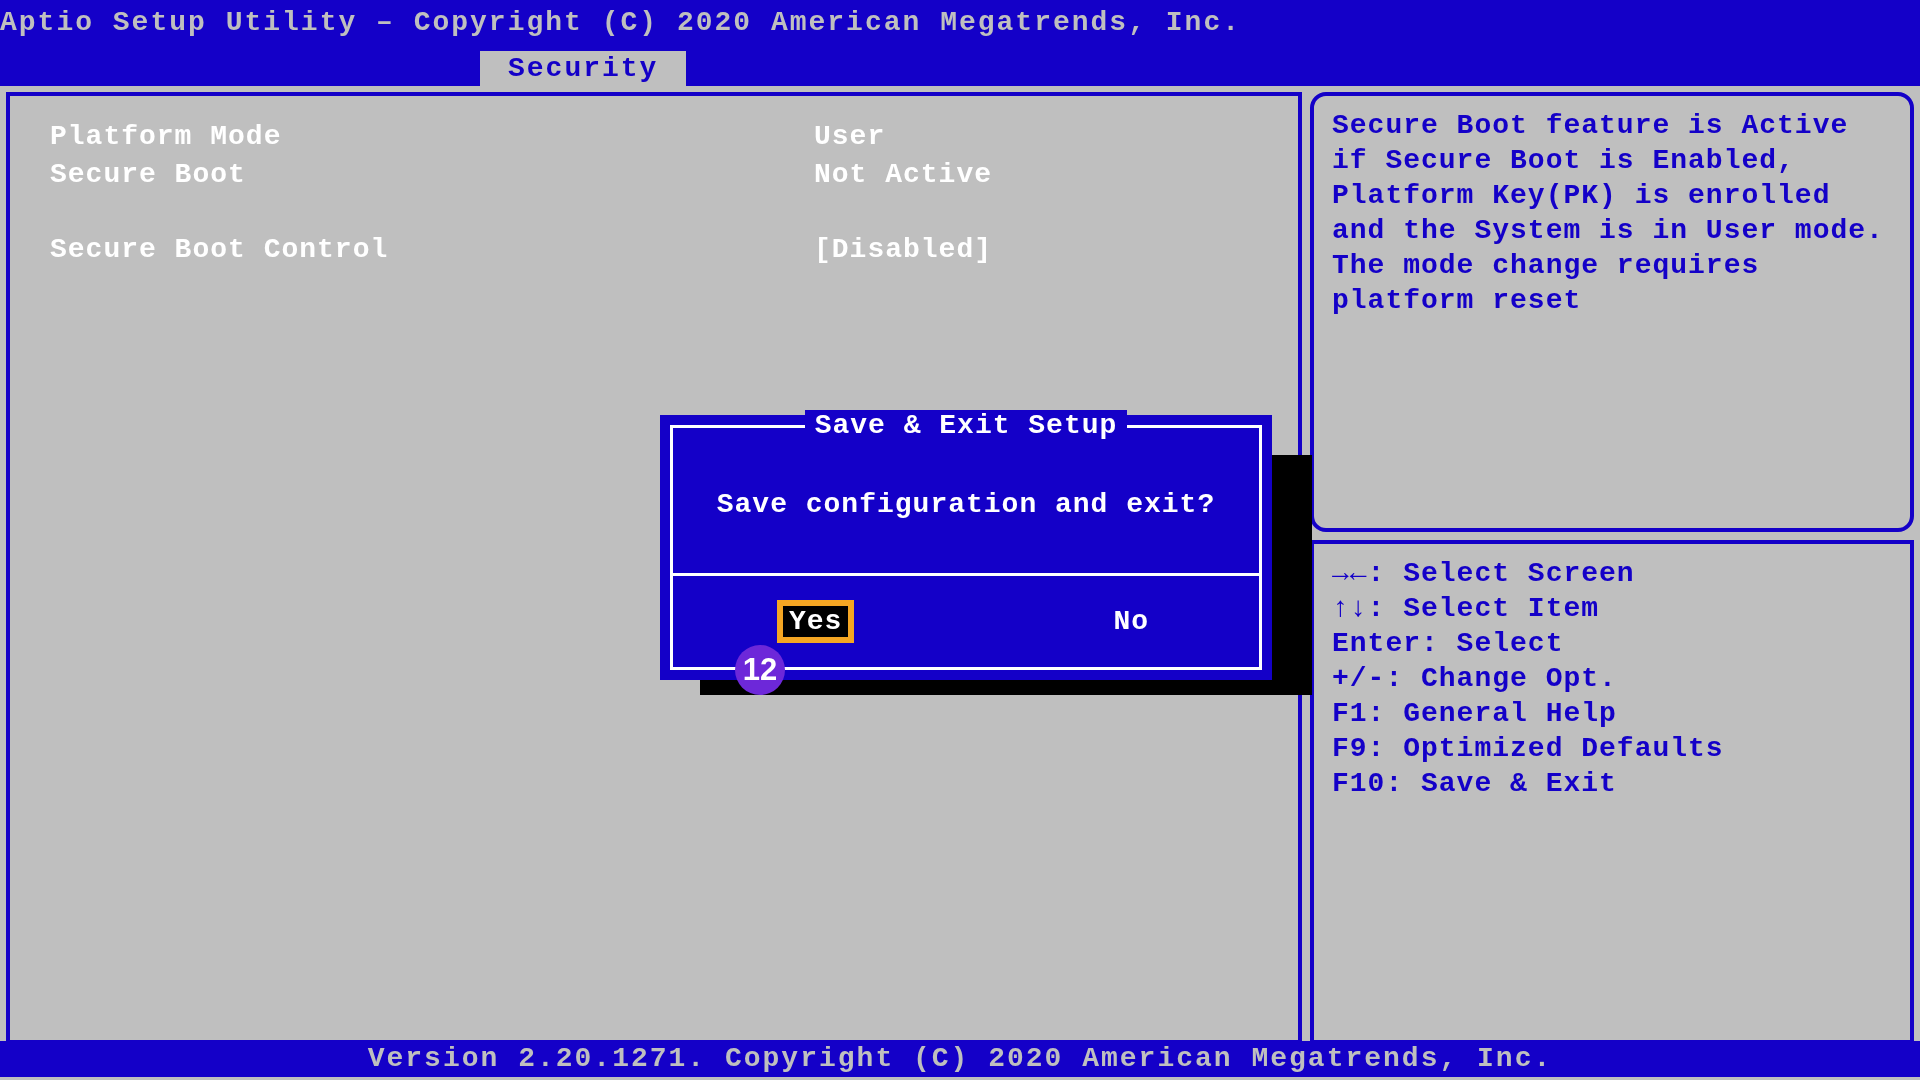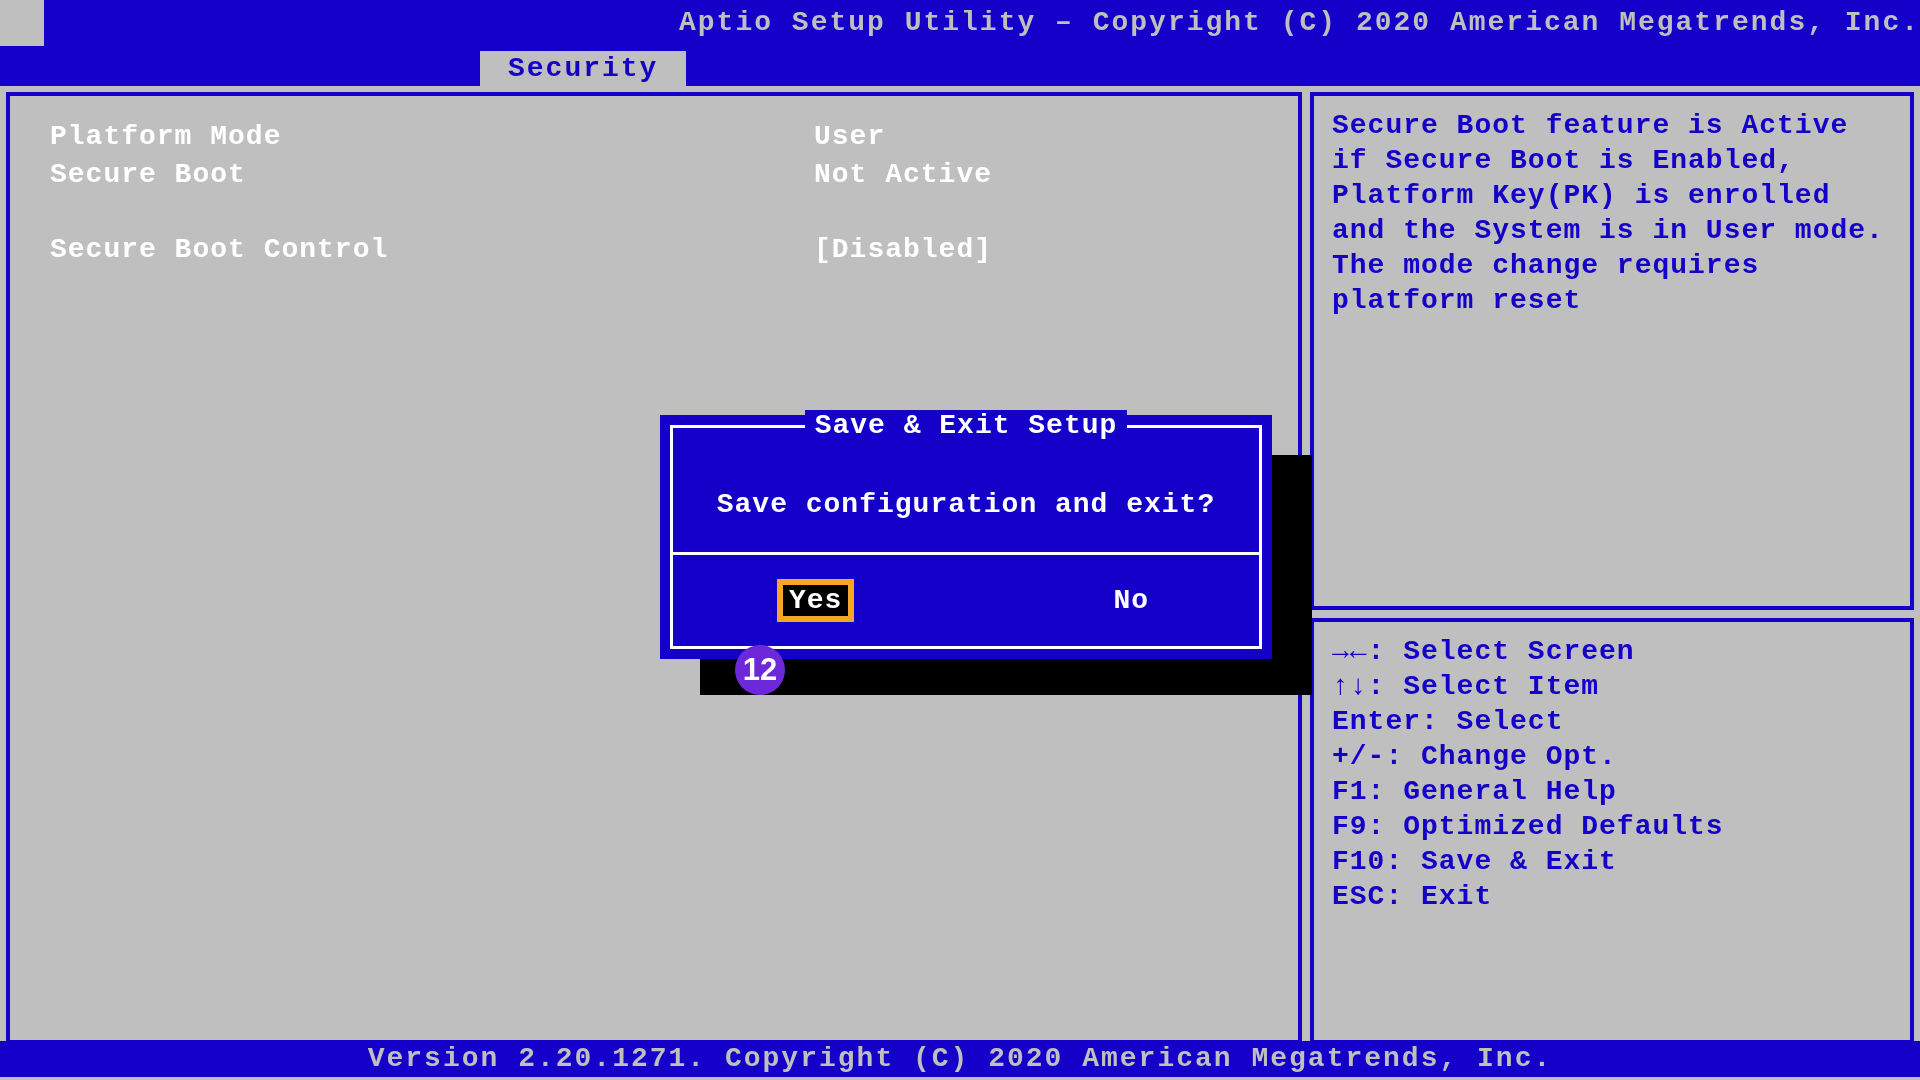--- a/index.html
+++ b/index.html
@@ -9,25 +9,24 @@
       background: #bfbfbf;
       font-family: 'Courier New', monospace;
       font-size: 28px;
       font-weight: bold;
       overflow: hidden;
       position: relative;
     }
     .titlebar {
       background: #1400c8;
       color: #bfbfbf;
-      text-align: right;
+      text-align: left;
       height: 46px;
       line-height: 46px;
       letter-spacing: 2px;
-      margin-left: 44px;
     }
     .tabbar {
       background: #1400c8;
       height: 40px;
       display: flex;
       align-items: flex-end;
       padding-left: 480px;
     }
     .tab {
       background: #bfbfbf;
@@ -55,21 +54,21 @@
       gap: 8px;
     }
     .helpbox {
       border: 4px solid #1400c8;
       background: #bfbfbf;
       padding: 12px 18px;
       color: #1400c8;
       letter-spacing: 1px;
       line-height: 1.25;
     }
-    .helpbox.top { height: 518px; }
+    .helpbox.top { height: 440px; border-radius: 16px; }
     .helpbox.bottom { flex: 1; }
     .row {
       display: flex;
       letter-spacing: 1px;
       line-height: 1.35;
       gap: 44px;
     }
     .row .label { width: 720px; color: #ffffff; }
     .row .value { color: #ffffff; }
     .footer {
@@ -115,21 +114,21 @@
       margin-bottom: 18px;
     }
     .dialog-title span {
       background: #1400c8;
       padding: 0 10px;
       letter-spacing: 1px;
     }
     .dialog-msg {
       color: #fff;
       text-align: center;
-      padding: 30px 10px 32px 10px;
+      padding: 30px 10px 53px 10px;
       letter-spacing: 1px;
     }
     .dialog-divider {
       border-top: 3px solid #fff;
     }
     .dialog-buttons {
       display: flex;
       justify-content: space-around;
       padding: 30px 0;
       gap: 45px;
@@ -193,21 +192,20 @@
   <div class="rightpanel">
     <div class="helpbox top">Secure Boot feature is Active if Secure Boot is Enabled, Platform Key(PK) is enrolled and the System is in User mode. The mode change requires platform reset</div>
     <div class="helpbox bottom">
       <div>→←: Select Screen</div>
       <div>↑↓: Select Item</div>
       <div>Enter: Select</div>
       <div>+/-: Change Opt.</div>
       <div>F1: General Help</div>
       <div>F9: Optimized Defaults</div>
       <div>F10: Save &amp; Exit</div>
-      <div>ESC: Exit</div>
     </div>
   </div>
 </div>
 
 <div class="dialog-wrap">
   <div class="dialog-shadow"></div>
   <div class="dialog">
     <div class="dialog-inner">
       <div class="dialog-title"><span>Save &amp; Exit Setup</span></div>
       <div class="dialog-msg">Save configuration and exit?</div>

